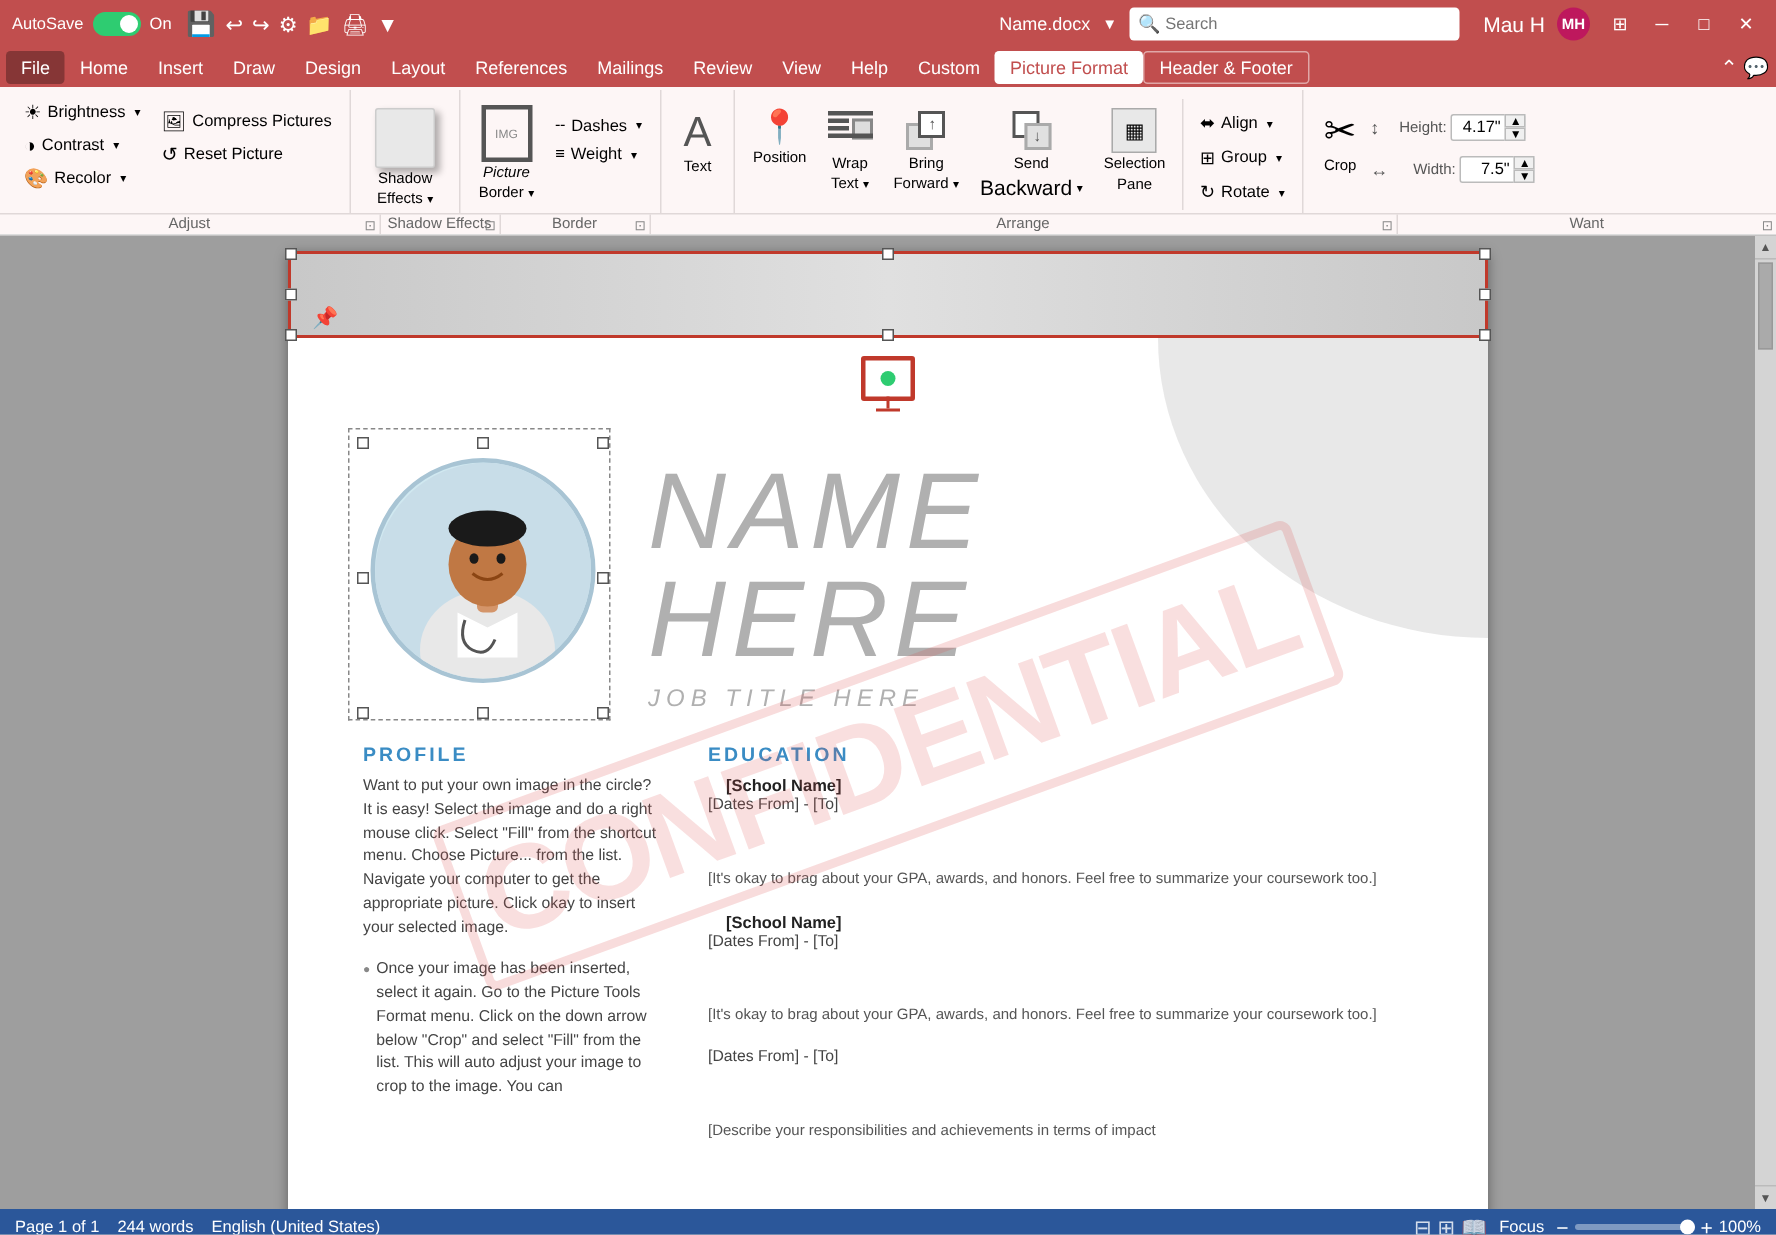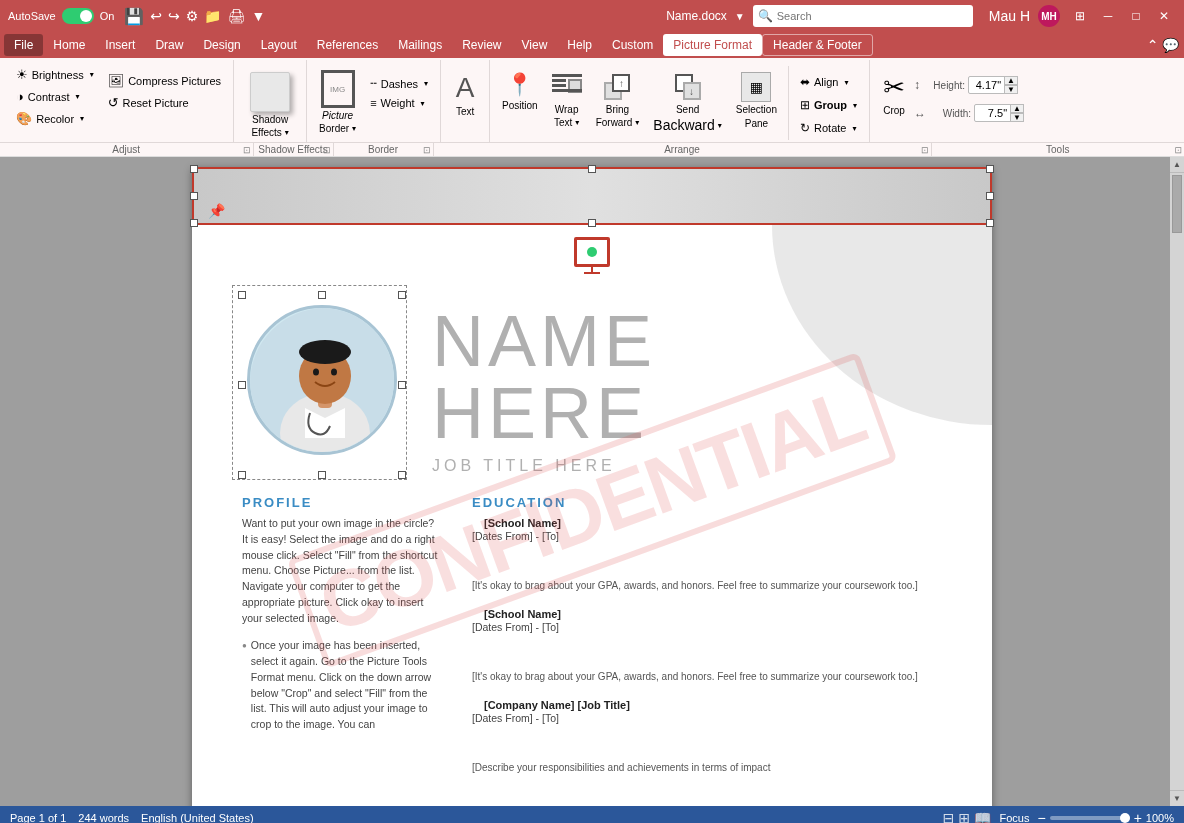--- a/index.html
+++ b/index.html
@@ -514,21 +514,21 @@
         </div>
         <div class="ribbon-separator"></div>
         <div class="ribbon-col" style="justify-content:center;padding-top:8px;gap:3px;">
           <div class="ribbon-btn-small">
             <span style="font-size:12px;">⬌</span>
             <span style="font-size:11px;">Align</span>
             <span class="dd-arrow">▾</span>
           </div>
           <div class="ribbon-btn-small">
             <span style="font-size:12px;">⊞</span>
-            <span style="font-size:11px;font-weight:bold;">Group</span>
+            <span style="font-size:11px;">Group</span>
             <span class="dd-arrow">▾</span>
           </div>
           <div class="ribbon-btn-small">
             <span style="font-size:12px;">↻</span>
             <span style="font-size:11px;">Rotate</span>
             <span class="dd-arrow">▾</span>
           </div>
         </div>
       </div>
     </div>
@@ -579,21 +579,21 @@
     </div>
     <div class="ribbon-group-footer" style="max-width:100px;">
       <span>Border</span>
       <span class="footer-expand">⊡</span>
     </div>
     <div class="ribbon-group-footer" style="flex:2;">
       <span>Arrange</span>
       <span class="footer-expand">⊡</span>
     </div>
     <div class="ribbon-group-footer">
-      <span>Tools</span>
+      <span>Want</span>
       <span class="footer-expand">⊡</span>
     </div>
   </div>
 </div>
 
 <div class="doc-area">
 
   <div style="position:absolute;right:0;top:0;width:14px;height:16px;background:#d4d4d4;border-bottom:1px solid #bbb;display:flex;align-items:center;justify-content:center;cursor:pointer;z-index:10;">
     <span style="font-size:8px;color:#555;">▲</span>
   </div>
@@ -621,21 +621,21 @@
         <div class="deco-shape-top"></div>
 
         <div style="position:absolute;top:12px;left:50%;transform:translateX(-50%);z-index:5;">
           <div style="width:36px;height:30px;border:3px solid #c0392b;border-radius:2px;background:white;display:flex;align-items:center;justify-content:center;position:relative;">
             <div style="width:10px;height:10px;background:#2ecc71;border-radius:50%;"></div>
             <div style="position:absolute;bottom:-8px;left:50%;transform:translateX(-50%);width:2px;height:8px;background:#c0392b;"></div>
             <div style="position:absolute;bottom:-10px;width:16px;height:2px;background:#c0392b;left:50%;transform:translateX(-50%);"></div>
           </div>
         </div>
 
-        <div class="resume-header-section" style="margin-top:30px;">
+        <div class="resume-header-section" style="margin-top:30px;font-style:italic;">
 
           <div class="profile-circle-container">
 
             <div class="dashed-selection" style="top:-10px;left:-10px;right:-5px;bottom:-5px;"></div>
             <div class="profile-circle">
               
               <svg width="150" height="150" viewBox="0 0 150 150">
 
                 <circle cx="75" cy="75" r="75" fill="#c8dde8"></circle>
 
@@ -697,21 +697,20 @@
               <div class="desc">[It's okay to brag about your GPA, awards, and honors. Feel free to summarize your coursework too.]</div>
             </div>
 
             <div class="edu-entry">
               <div><strong>[School Name]</strong></div>
               <div class="dates">[Dates From] - [To]</div>
               <div class="desc">[It's okay to brag about your GPA, awards, and honors. Feel free to summarize your coursework too.]</div>
             </div>
 
             <div class="edu-entry">
-              <div><strong>[Company Name]  [Job Title]</strong></div>
               <div class="dates">[Dates From] - [To]</div>
               <div class="desc">[Describe your responsibilities and achievements in terms of impact</div>
             </div>
           </div>
         </div>
 
       </div>
     </div>
   </div>
 

